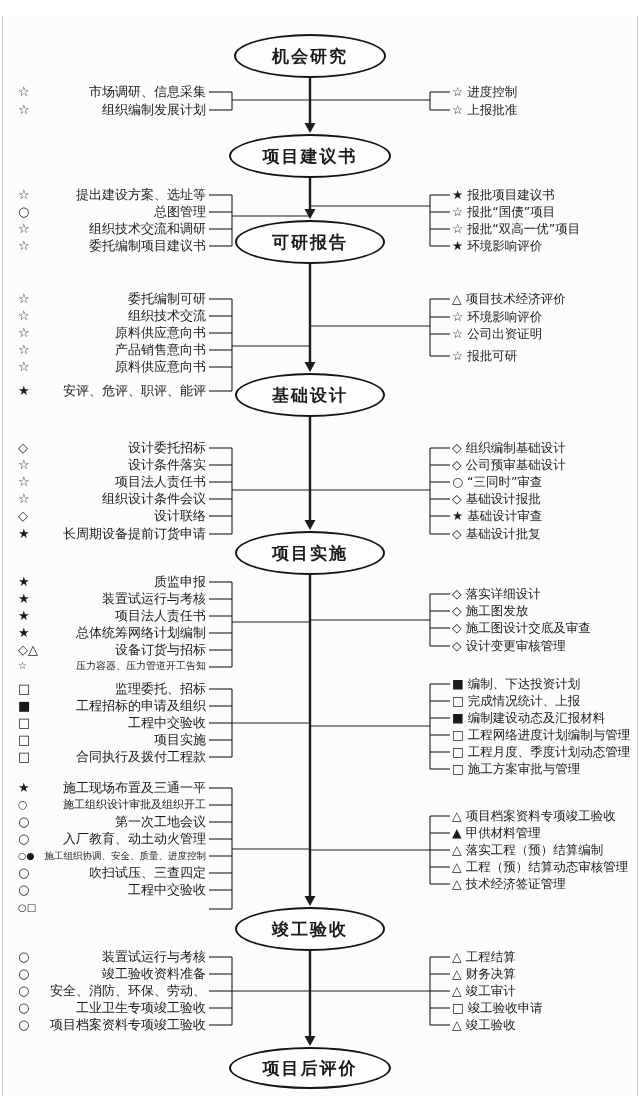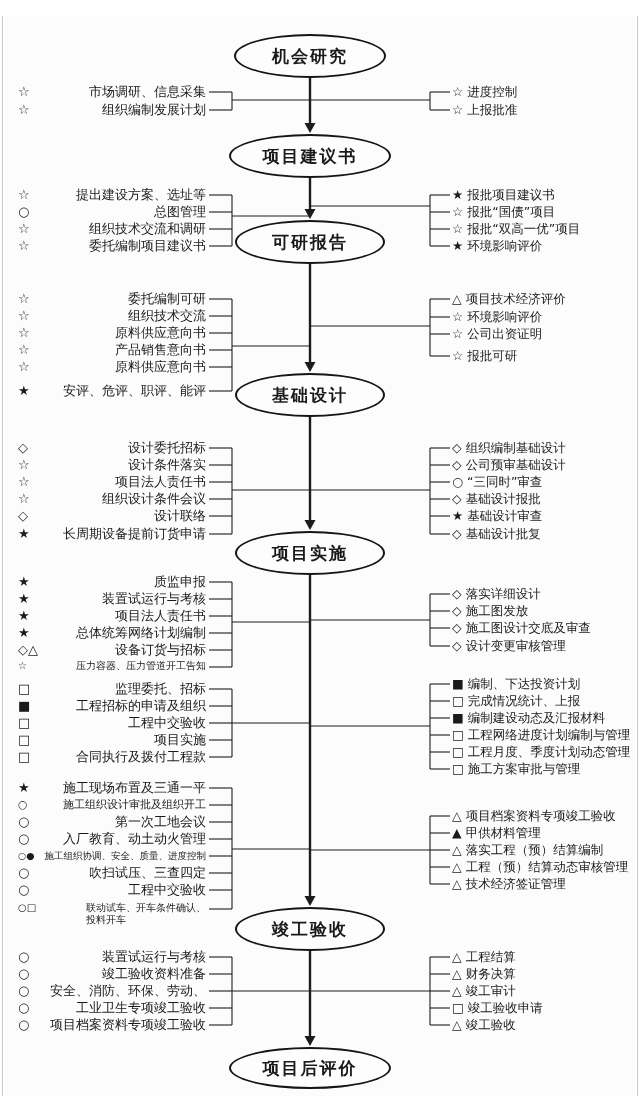--- a/index.html
+++ b/index.html
@@ -430,22 +430,20 @@
     <div class="item left" style="top: 848px;">
       <span class="mk">○</span>
       <span class="txt">吹扫试压、三查四定</span>
     </div>
     <div class="item left" style="top: 865px;">
       <span class="mk">○</span>
       <span class="txt">工程中交验收</span>
     </div>
     <div class="item left f10 alignleft" style="top: 886px;">
       <span class="mk">○□</span>
-      <span class="txt">联动试车、开车条件确认、
-投料开车</span>
     </div>
     <div class="item right" style="top: 791px;">
       <span class="mk">△</span>
       <span class="txt">项目档案资料专项竣工验收</span>
     </div>
     <div class="item right" style="top: 808px;">
       <span class="mk">▲</span>
       <span class="txt">甲供材料管理</span>
     </div>
     <div class="item right" style="top: 825px;">

